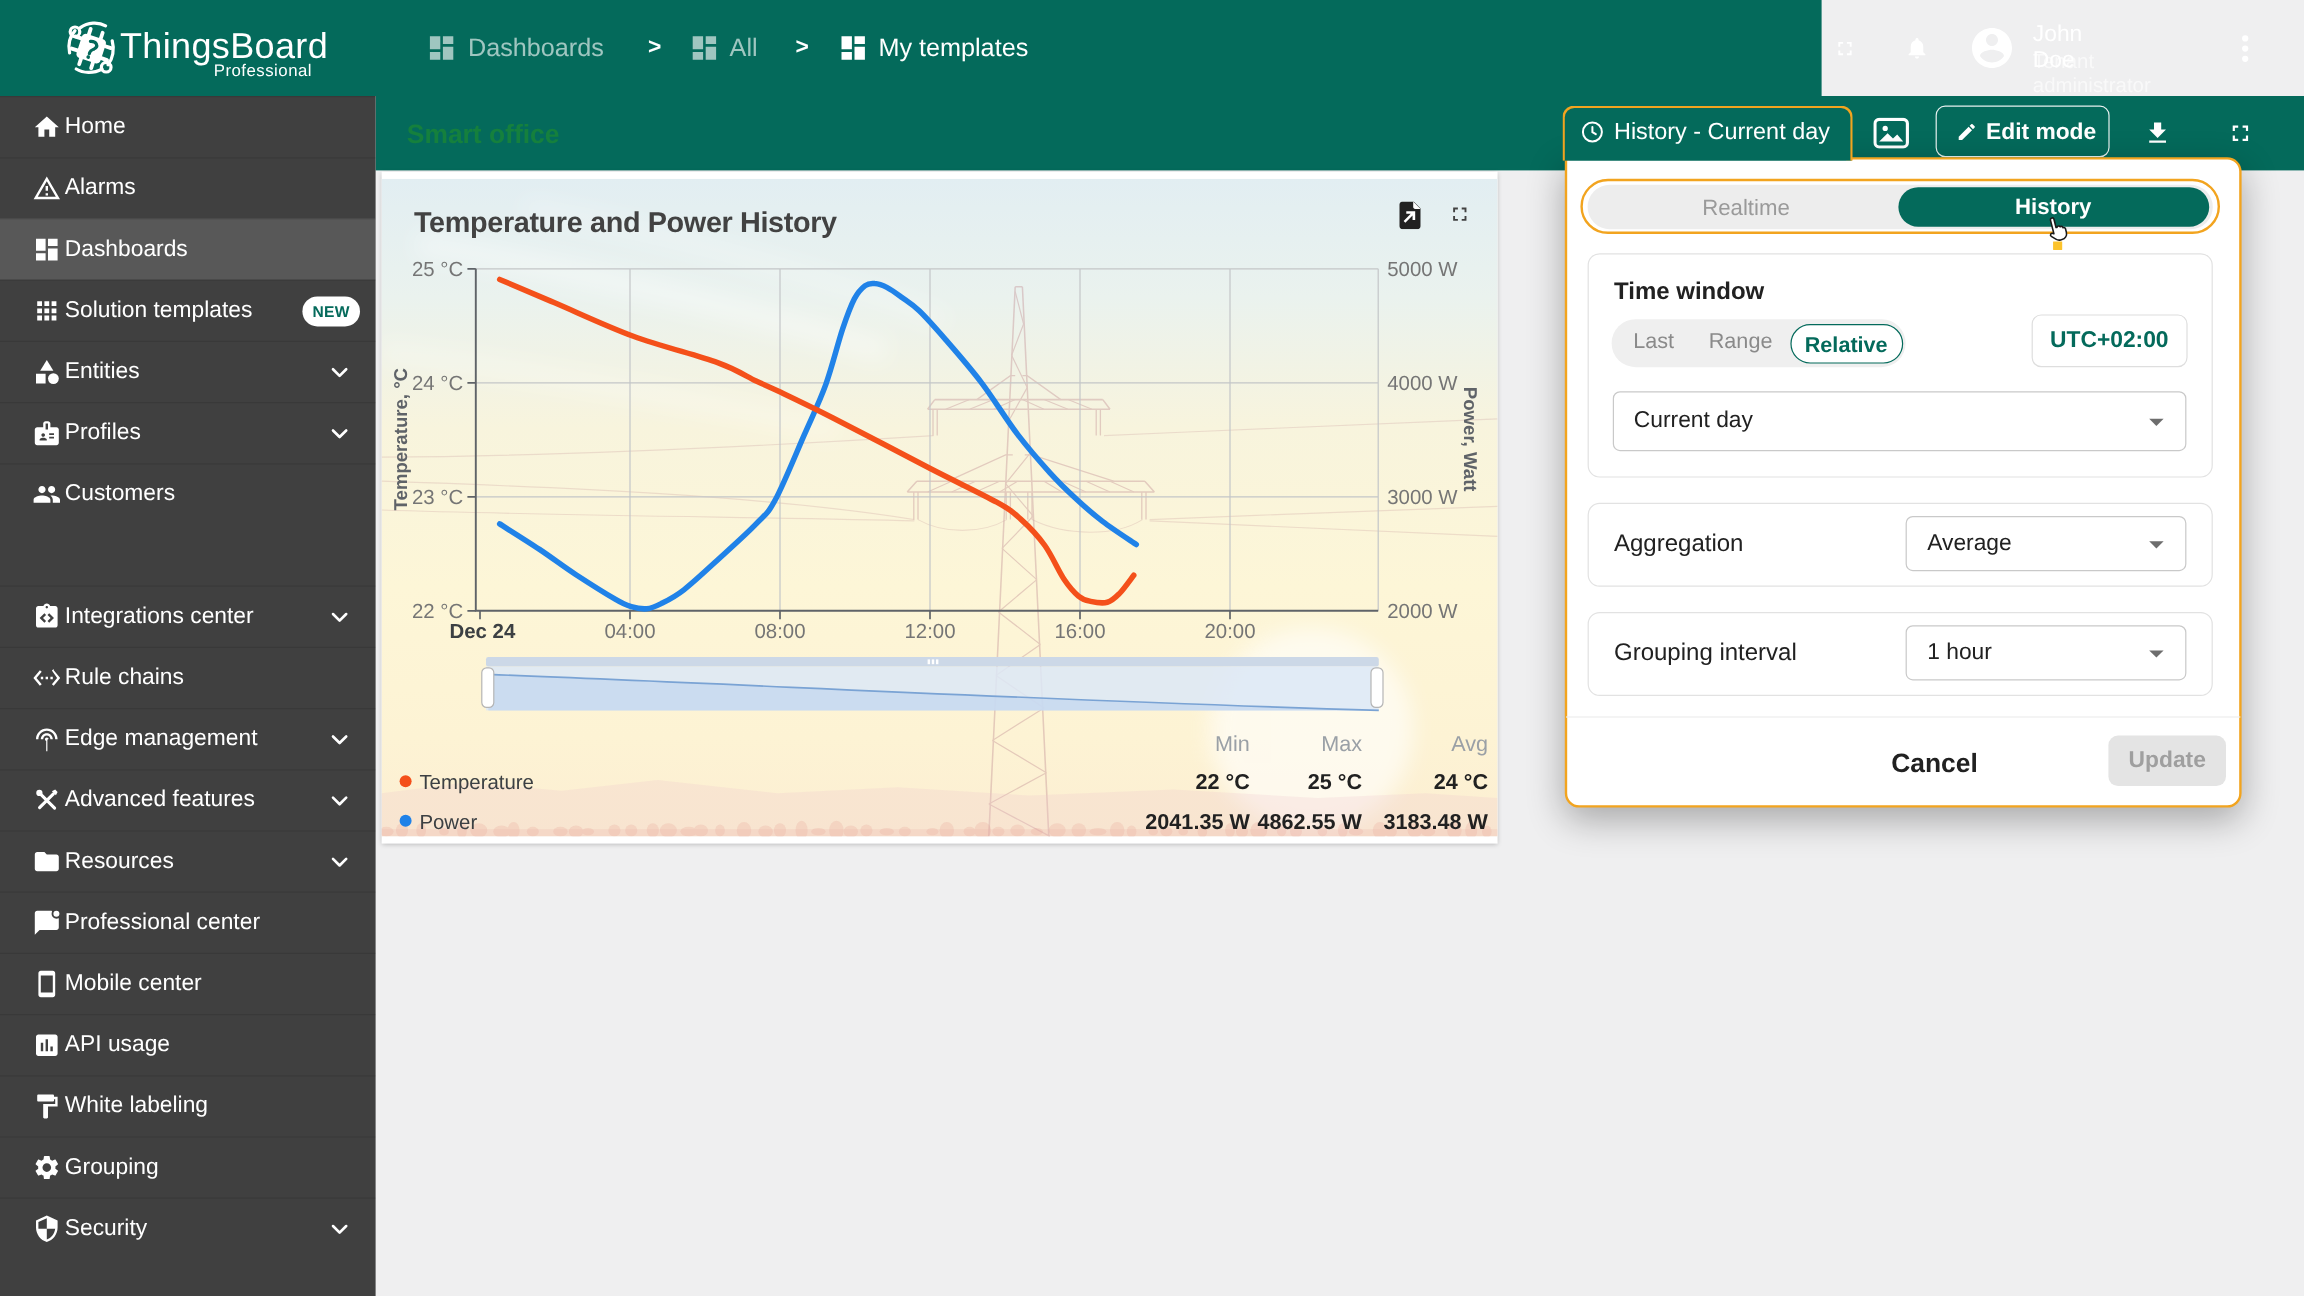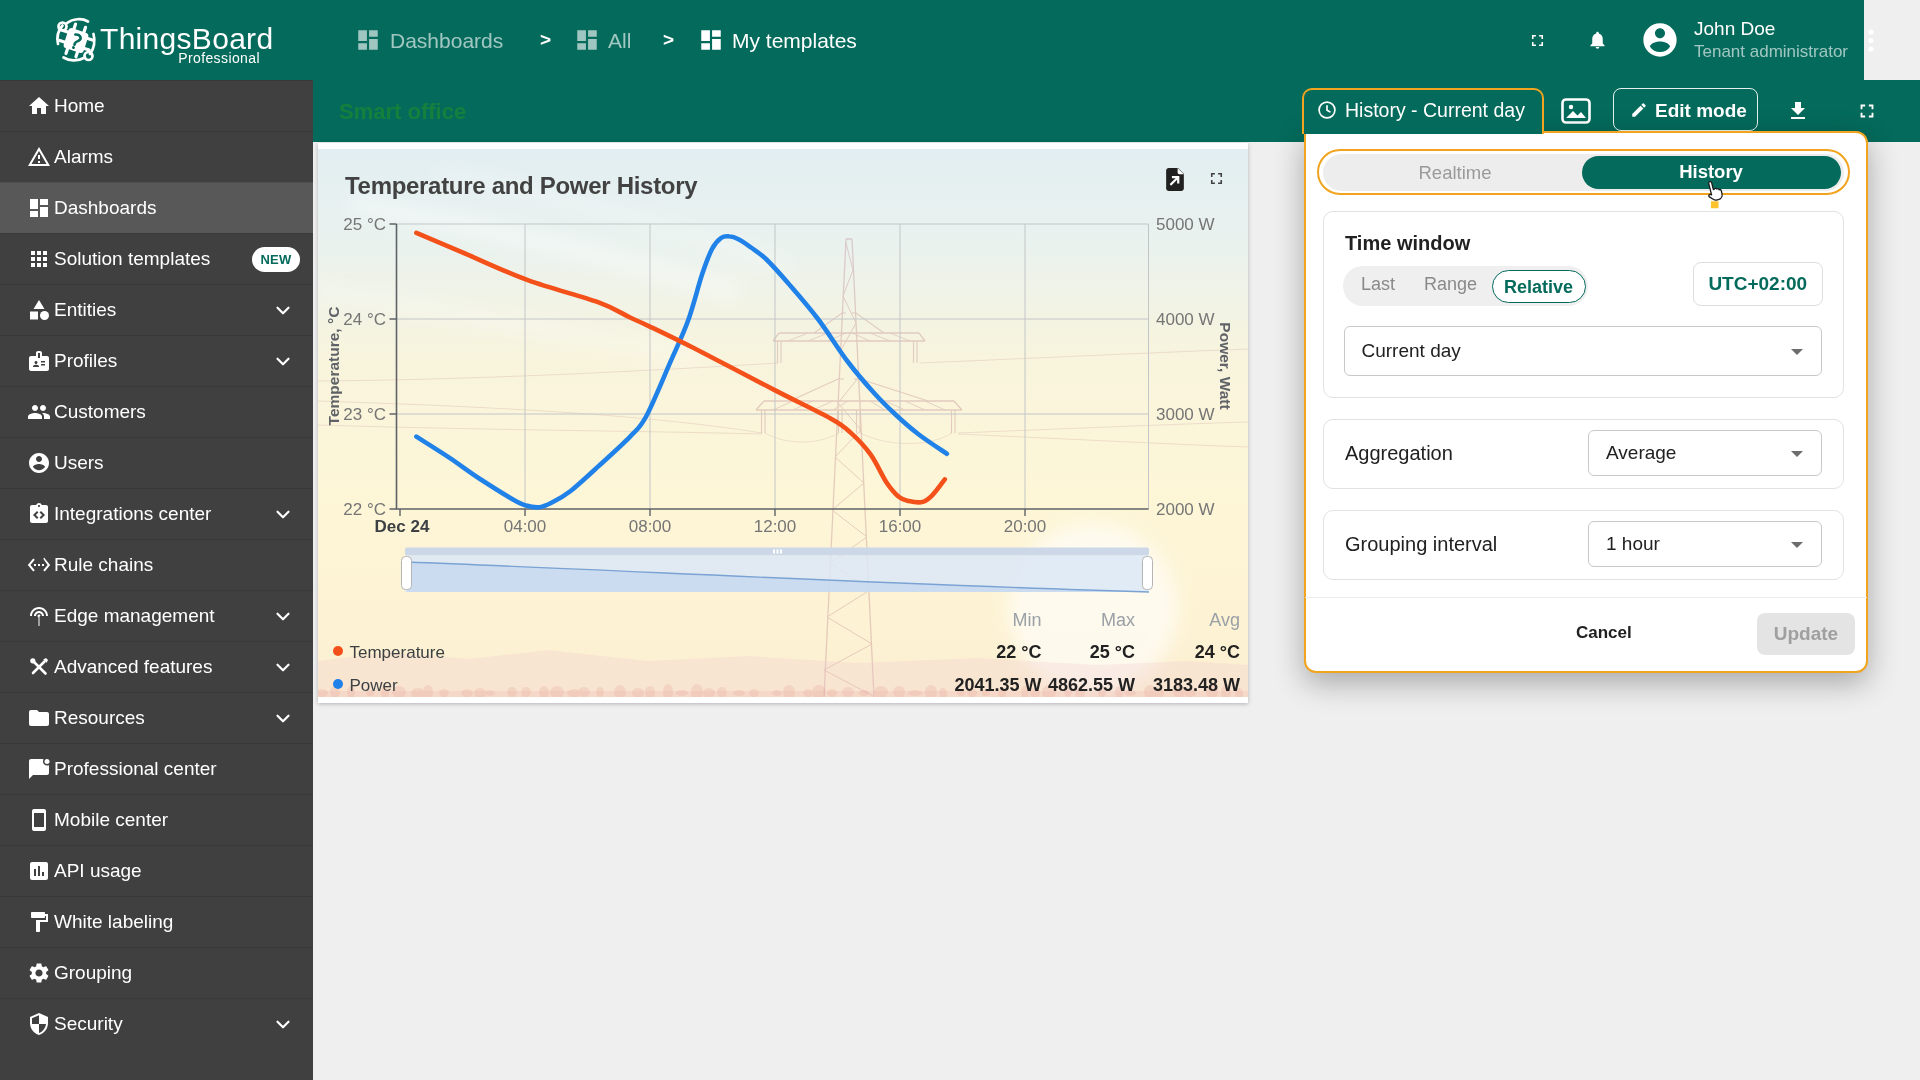--- a/index.html
+++ b/index.html
@@ -1,16 +1,16 @@
 <!DOCTYPE html>
 <html><head><meta charset="utf-8"><style>
 *{margin:0;padding:0;box-sizing:border-box}
 html,body{width:1920px;height:1080px;overflow:hidden;font-family:"Liberation Sans",sans-serif;background:#efeff0}
 .abs{position:absolute}
-#header{position:absolute;left:0;top:0;width:1864px;height:80px;background:#046a5b;z-index:5}
+#header{position:absolute;left:0;top:0;width:1518px;height:80px;background:#046a5b;z-index:5}
 #sidebar{position:absolute;left:0;top:80px;width:313px;height:1000px;background:#404040;z-index:5}
 .mi{position:absolute;left:0;width:313px;height:51px;border-top:1px solid rgba(0,0,0,0.10);color:#fff}
 .mi .lbl{position:absolute;left:54px;top:50%;transform:translateY(-50%);font-size:19px;font-weight:500;letter-spacing:0}
 .mi svg.ic{position:absolute;left:27px;top:50%;transform:translateY(-50%)}
 .mi svg.ch{position:absolute;left:272px;top:50%;transform:translateY(-50%)}
 .mi.sel{background:rgba(255,255,255,0.13)}
 #band{position:absolute;left:313px;top:80px;width:1607px;height:62px;background:#046a5b}
 #card{position:absolute;left:318px;top:143px;width:930px;height:560px;background:#fff;box-shadow:0 1px 4px rgba(0,0,0,0.25)}
 .gsel{position:absolute;border:1px solid #c9c9c9;border-radius:6px;background:#fff}
 .gsel .txt{position:absolute;left:17px;top:50%;transform:translateY(-50%);font-size:19px;color:#212121}
@@ -122,26 +122,20 @@
       <span class="lbl">Profiles</span>
       <svg class="ch" width="22" height="22" viewBox="0 0 24 24" fill="none">
         <path d="M6 9.5l6 6 6-6" stroke="#fff" stroke-width="2.4" stroke-linecap="round" stroke-linejoin="round"></path>
       </svg>
     </div>
     <div class="mi" style="top:306px">
       <svg class="ic" width="24" height="24" viewBox="0 0 24 24" fill="#fff">
         <path d="M16 11c1.66 0 2.99-1.34 2.99-3S17.66 5 16 5c-1.66 0-3 1.34-3 3s1.34 3 3 3zm-8 0c1.66 0 2.99-1.34 2.99-3S9.66 5 8 5C6.34 5 5 6.34 5 8s1.34 3 3 3zm0 2c-2.33 0-7 1.17-7 3.5V19h14v-2.5c0-2.33-4.67-3.5-7-3.5zm8 0c-.29 0-.62.02-.97.05 1.16.84 1.97 1.97 1.97 3.45V19h6v-2.5c0-2.33-4.67-3.5-7-3.5z"></path>
       </svg>
       <span class="lbl">Customers</span>
-    </div>
-    <div class="mi" style="top:357px">
-      <svg class="ic" width="24" height="24" viewBox="0 0 24 24" fill="#fff">
-        <path d="M12 2C6.48 2 2 6.48 2 12s4.48 10 10 10 10-4.48 10-10S17.52 2 12 2zm0 3c1.66 0 3 1.34 3 3s-1.34 3-3 3-3-1.34-3-3 1.34-3 3-3zm0 14.2c-2.5 0-4.71-1.28-6-3.22.03-1.99 4-3.08 6-3.08 1.99 0 5.97 1.09 6 3.08-1.29 1.94-3.5 3.22-6 3.22z"></path>
-      </svg>
-      <span class="lbl">Users</span>
     </div>
     <div class="mi" style="top:408px">
       <svg class="ic" width="24" height="24" viewBox="0 0 24 24" fill="#fff">
         <path d="M19 3h-4.18C14.4 1.84 13.3 1 12 1c-1.3 0-2.4.84-2.82 2H5c-1.1 0-2 .9-2 2v14c0 1.1.9 2 2 2h14c1.1 0 2-.9 2-2V5c0-1.1-.9-2-2-2zm-7 0c.55 0 1 .45 1 1s-.45 1-1 1-1-.45-1-1 .45-1 1-1zm-2 14l-4-4 4-4 1.41 1.41L8.83 13l2.58 2.59L10 17zm4 0l-1.41-1.41L15.17 13l-2.58-2.59L14 9l4 4-4 4z"></path>
       </svg>
       <span class="lbl">Integrations center</span>
       <svg class="ch" width="22" height="22" viewBox="0 0 24 24" fill="none">
         <path d="M6 9.5l6 6 6-6" stroke="#fff" stroke-width="2.4" stroke-linecap="round" stroke-linejoin="round"></path>
       </svg>
     </div>
@@ -461,14 +455,14 @@
   </div>
 
 <div class="pcard" style="left:1322.5px;top:509.5px;width:521px;height:70px;z-index:11"></div>
 <div class="abs" style="left:1345px;top:533px;font-size:20px;color:#212121;z-index:12">Grouping interval</div>
 <div class="gsel" style="left:1588px;top:520.5px;width:234px;height:46.5px;z-index:12">
     <span class="txt">1 hour</span>
     <span class="arr"></span>
   </div>
 
 <div class="abs" style="left:1305px;top:597px;width:562px;height:1px;background:#ededed;z-index:11"></div>
-<div class="abs" style="left:1576px;top:623px;font-size:17px;font-weight:700;color:#212121;z-index:12">Cancel</div>
+<div class="abs" style="left:1576px;top:623px;font-size:22px;font-weight:700;color:#212121;z-index:12">Cancel</div>
 <div class="abs" style="left:1757px;top:613px;width:98px;height:41.5px;background:#e4e4e4;border-radius:8px;z-index:12"></div>
 <div class="abs" style="left:1757px;top:623px;width:98px;text-align:center;font-size:19px;font-weight:700;color:#9f9f9f;z-index:13">Update</div>
 </body></html>

